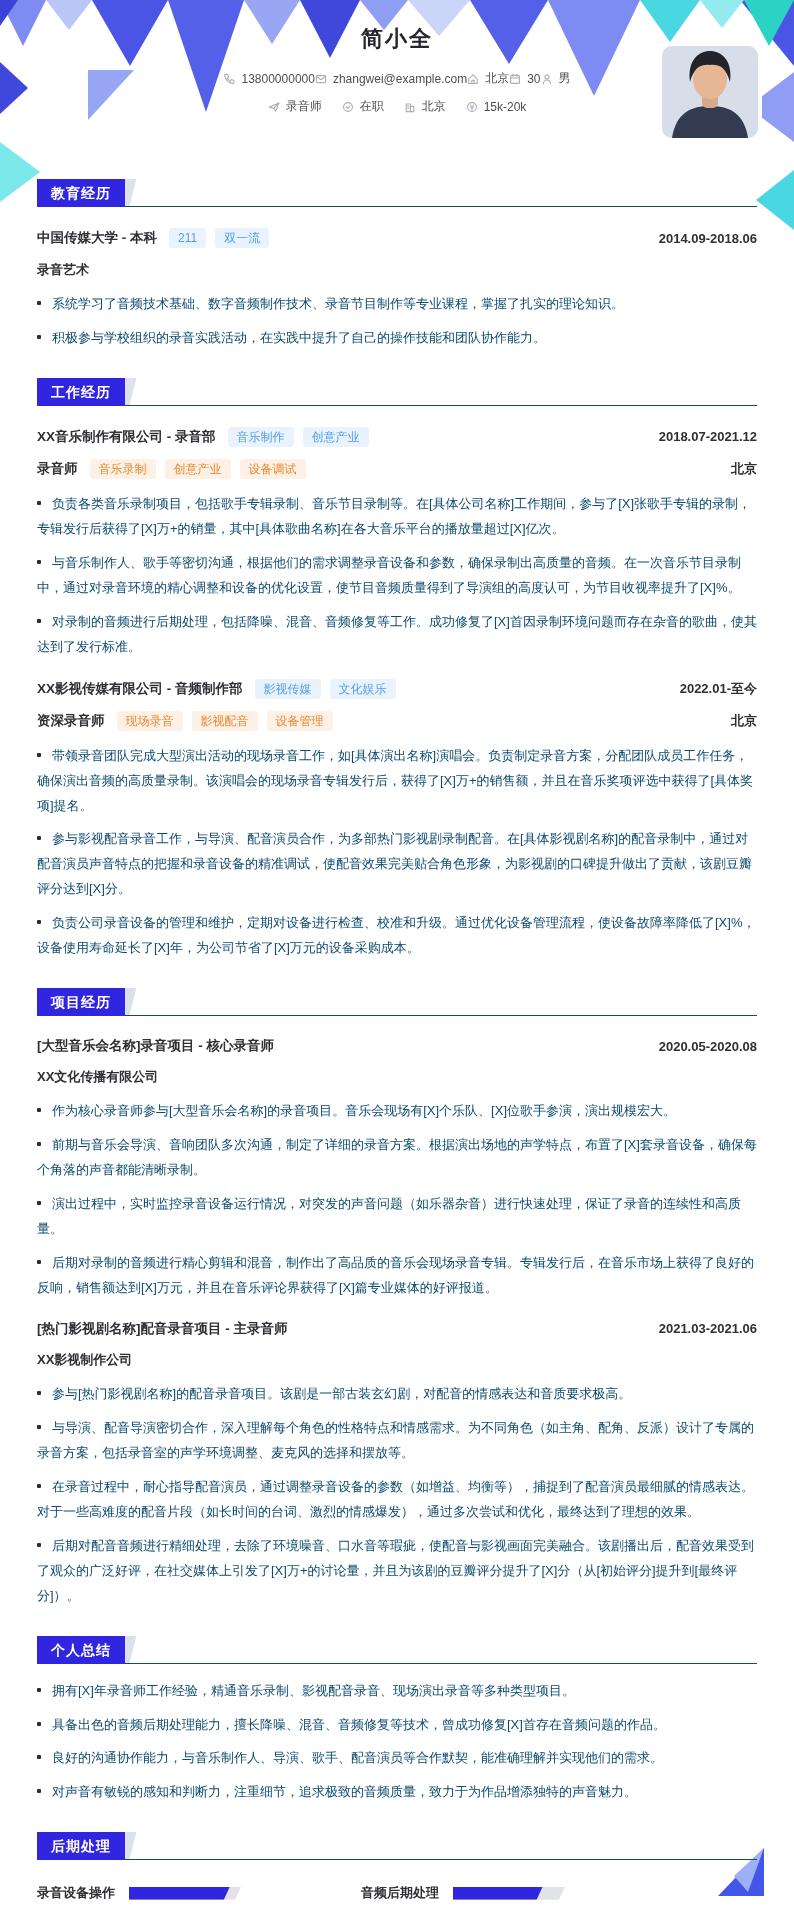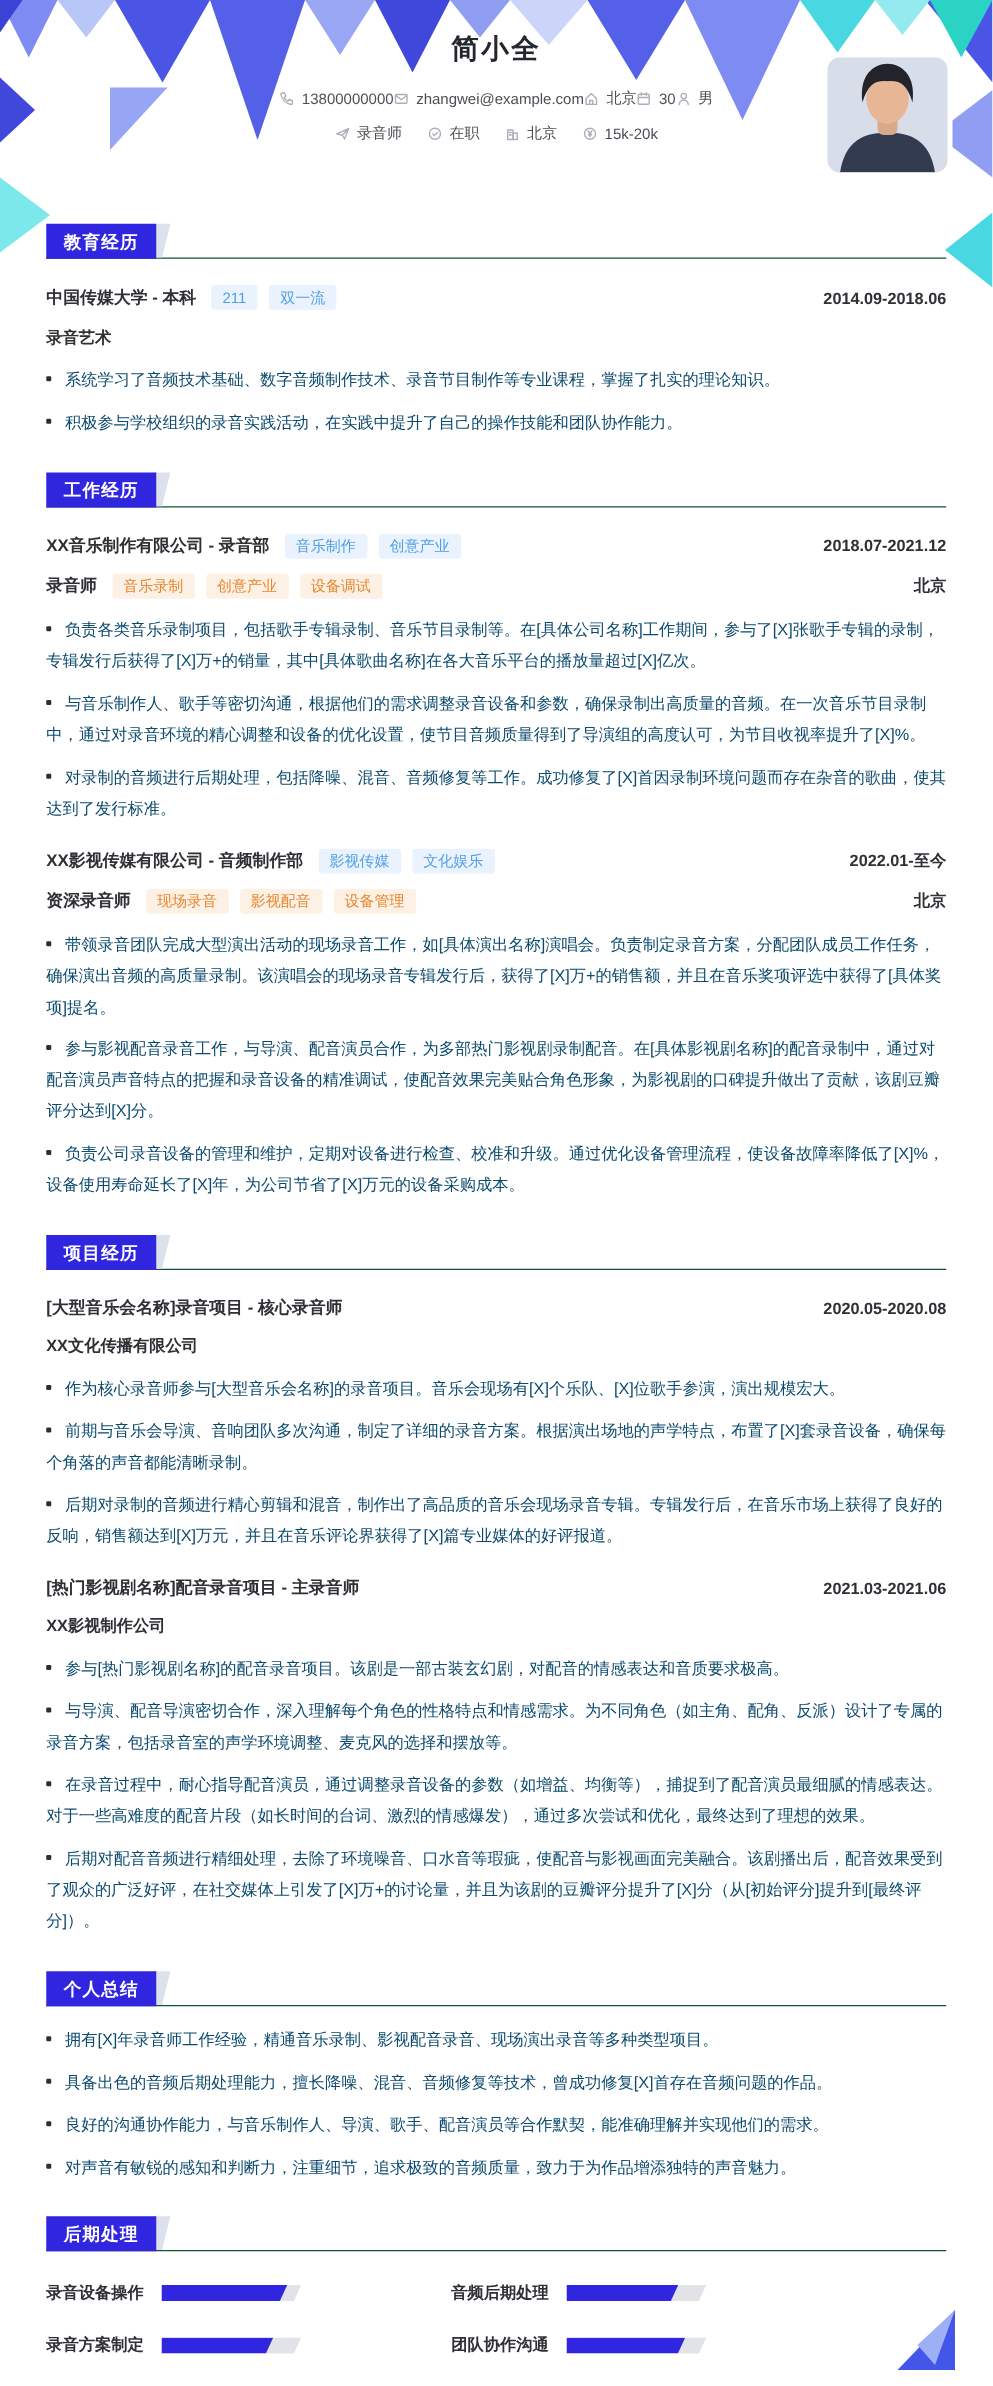--- a/index.html
+++ b/index.html
@@ -289,20 +289,21 @@
     <div class="sec-body">
       <div class="entry">
         <div class="erow">
           <span class="etitle">[大型音乐会名称]录音项目 - 核心录音师</span>
           <span class="eright">2020.05-2020.08</span>
         </div>
         <div class="subtitle">XX文化传播有限公司</div>
         <ul class="bullets">
             <li>作为核心录音师参与[大型音乐会名称]的录音项目。音乐会现场有[X]个乐队、[X]位歌手参演，演出规模宏大。</li>
             <li>前期与音乐会导演、音响团队多次沟通，制定了详细的录音方案。根据演出场地的声学特点，布置了[X]套录音设备，确保每个角落的声音都能清晰录制。</li>
+            <li>演出过程中，实时监控录音设备运行情况，对突发的声音问题（如乐器杂音）进行快速处理，保证了录音的连续性和高质量。</li>
             <li>后期对录制的音频进行精心剪辑和混音，制作出了高品质的音乐会现场录音专辑。专辑发行后，在音乐市场上获得了良好的反响，销售额达到[X]万元，并且在音乐评论界获得了[X]篇专业媒体的好评报道。</li>
           </ul>
       </div>
 
       <div class="entry">
         <div class="erow">
           <span class="etitle">[热门影视剧名称]配音录音项目 - 主录音师</span>
           <span class="eright">2021.03-2021.06</span>
         </div>
         <div class="subtitle">XX影视制作公司</div>

